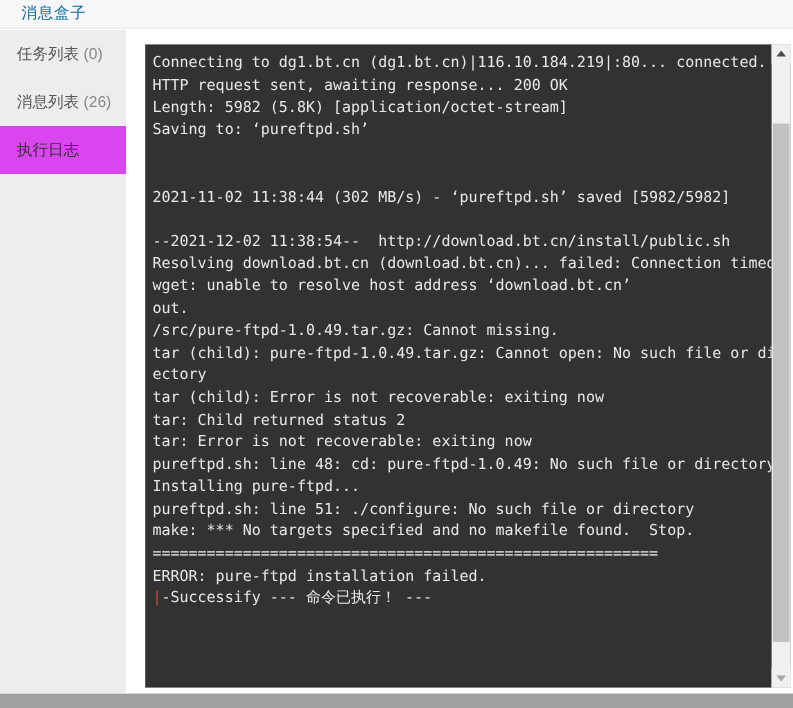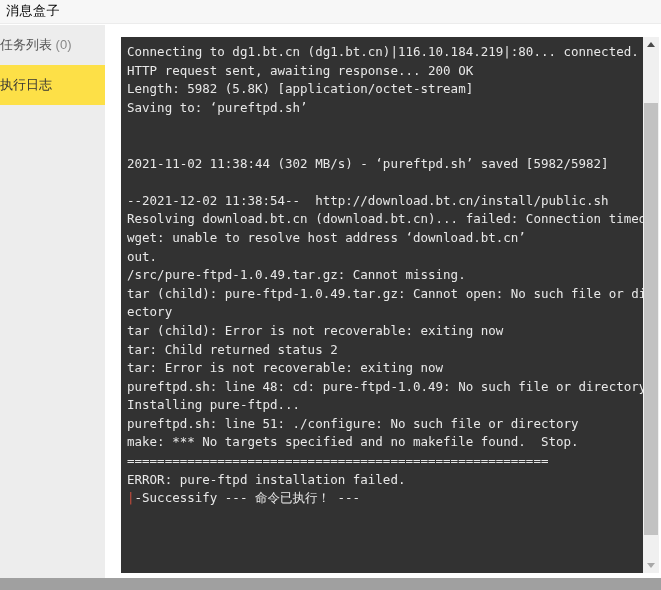--- a/index.html
+++ b/index.html
@@ -28,58 +28,59 @@
     left: 0;
     top: 0;
     width: 661px;
     height: 24px;
     background: #f7f7f7;
     border-bottom: 1px solid #ececec;
     box-sizing: border-box;
   }
   .panel-header-title {
     position: absolute;
-    left: 6px;
+    left: 18px;
     top: 2px;
     font-size: 13px;
-    color: #000000;
+    color: #0369a1;
     line-height: 18px;
     letter-spacing: 0.5px;
     white-space: nowrap;
   }
 
   
   .sidebar {
     position: absolute;
     left: 0;
     top: 25px;
     width: 105px;
     height: 553px;
     background: #ededed;
     box-sizing: border-box;
   }
   .sidebar-item {
     position: relative;
     height: 40px;
     line-height: 40px;
+    padding-left: 14px;
     font-size: 13px;
     color: #555555;
     white-space: nowrap;
     box-sizing: border-box;
     cursor: pointer;
   }
   .sidebar-item .label {
     display: inline;
   }
   .sidebar-item .count {
     display: inline;
     color: #888888;
   }
   .sidebar-item.active {
-    background: #fde047;
+    background: #d946ef;
     color: #333333;
   }
 
   
   .content {
     position: absolute;
     left: 105px;
     top: 25px;
     width: 556px;
     height: 553px;
@@ -191,20 +192,21 @@
 <body>
 
 <div id="app">
 
   <div class="panel-header">
     <div class="panel-header-title">消息盒子</div>
   </div>
 
   <div class="sidebar" id="sidebar">
       <div class="sidebar-item"><span class="label">任务列表</span><span class="count"> (0)</span></div>
+      <div class="sidebar-item"><span class="label">消息列表</span><span class="count"> (26)</span></div>
       <div class="sidebar-item active"><span class="label">执行日志</span></div>
     </div>
 
   <div class="content">
     <div class="terminal-wrap">
       <div class="terminal-body" id="terminal-body">
           <div class="term-line">Connecting to dg1.bt.cn (dg1.bt.cn)|116.10.184.219|:80... connected.</div>
           <div class="term-line">HTTP request sent, awaiting response... 200 OK</div>
           <div class="term-line">Length: 5982 (5.8K) [application/octet-stream]</div>
           <div class="term-line">Saving to: ‘pureftpd.sh’</div>

